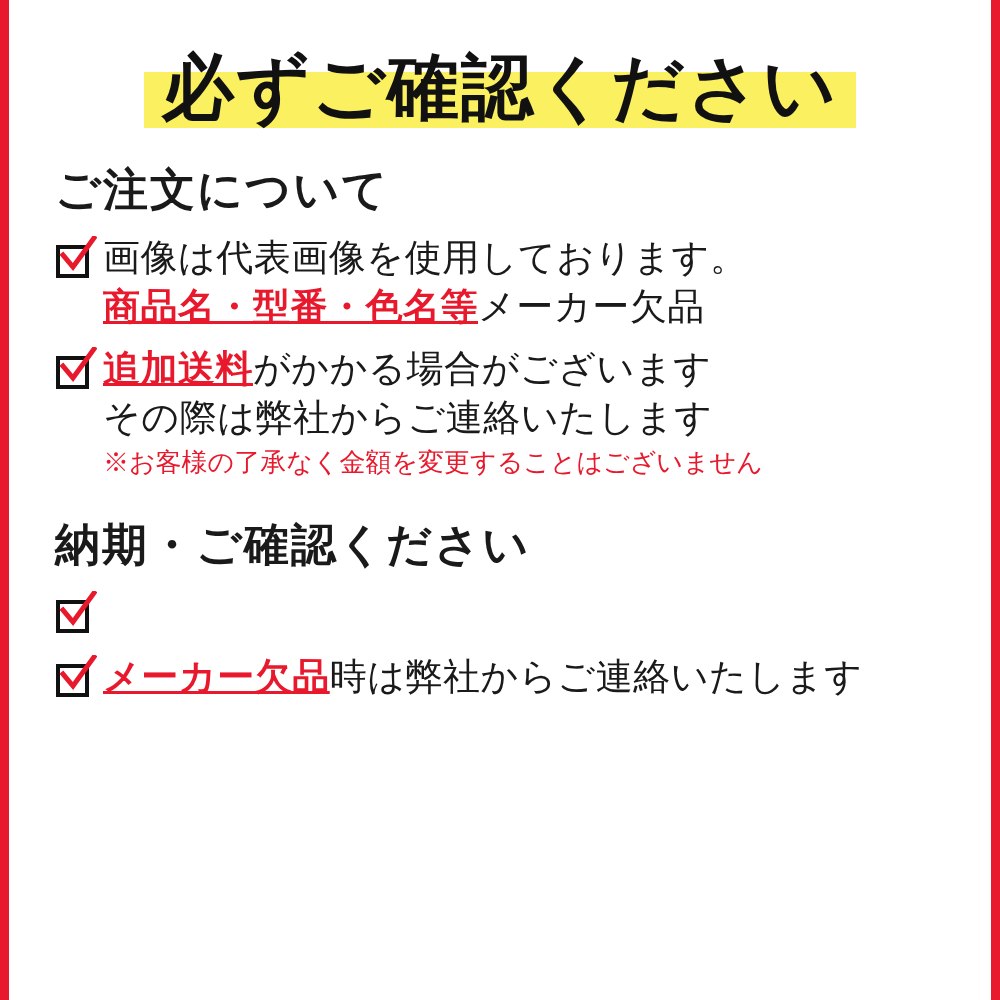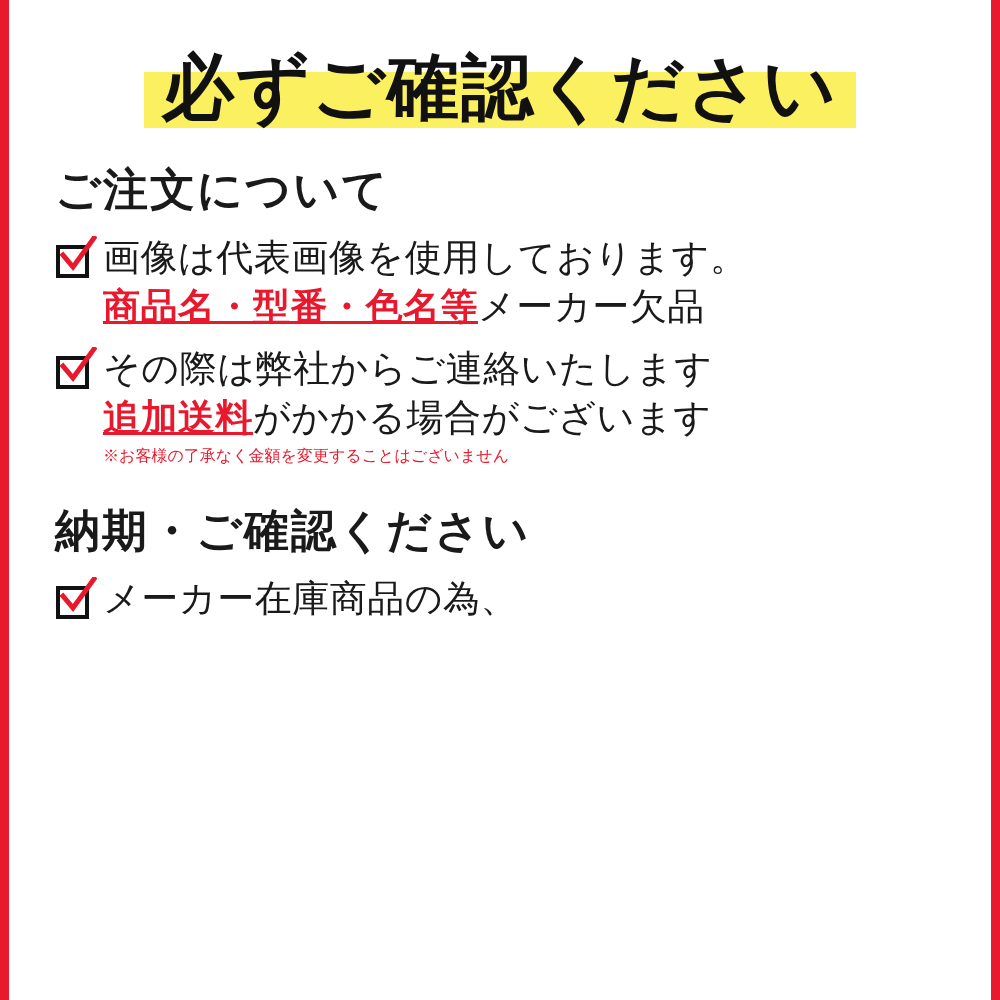--- a/index.html
+++ b/index.html
@@ -108,21 +108,21 @@
     flex: 1 1 auto;
     min-width: 0;
   }
   .line {
     font-size: 37px;
     line-height: 1.32;
     letter-spacing: 0.5px;
     white-space: nowrap;
   }
   .line.small {
-    font-size: 16px;
+    font-size: 26px;
     line-height: 1.4;
     letter-spacing: 0;
     color: #e8192c;
     margin-top: 2px;
   }
   .red {
     color: #e8192c;
     font-weight: bold;
     text-decoration: underline;
   }
@@ -160,35 +160,45 @@
 
 
     <div class="item">
       <div class="check">
         <span class="box"></span>
         <svg class="tick" viewBox="0 0 40 40" aria-hidden="true">
           <path d="M6 19 L16 31 L37 2" fill="none" stroke="#e8192c" stroke-width="5" stroke-linecap="square"></path>
         </svg>
       </div>
       <div class="lines">
+        <div class="line"><span class="red">追加送料</span><span class="blk">がかかる場合がございます</span></div>
         <div class="line"><span class="blk">その際は弊社からご連絡いたします</span></div>
-        <div class="line"><span class="red">追加送料</span><span class="blk">がかかる場合がございます</span></div>
         <div class="line small">※お客様の了承なく金額を変更することはございません</div>
       </div>
     </div>
 
     <div class="section-heading second">納期・ご確認ください</div>
 
     <div class="item">
       <div class="check">
         <span class="box"></span>
         <svg class="tick" viewBox="0 0 40 40" aria-hidden="true">
           <path d="M6 19 L16 31 L37 2" fill="none" stroke="#e8192c" stroke-width="5" stroke-linecap="square"></path>
         </svg>
       </div>
       <div class="lines">
-        <div class="line"><span class="blk">メーカー在庫商品の為、</span></div>
-      </div>
-    </div>
-
+      </div>
+    </div>
+
+    <div class="item">
+      <div class="check">
+        <span class="box"></span>
+        <svg class="tick" viewBox="0 0 40 40" aria-hidden="true">
+          <path d="M6 19 L16 31 L37 2" fill="none" stroke="#e8192c" stroke-width="5" stroke-linecap="square"></path>
+        </svg>
+      </div>
+      <div class="lines">
+        <div class="line"><span class="red">メーカー欠品</span><span class="blk">時は弊社からご連絡いたします</span></div>
+      </div>
+    </div>
 
   </div>
 </div>
 
 </body></html>

